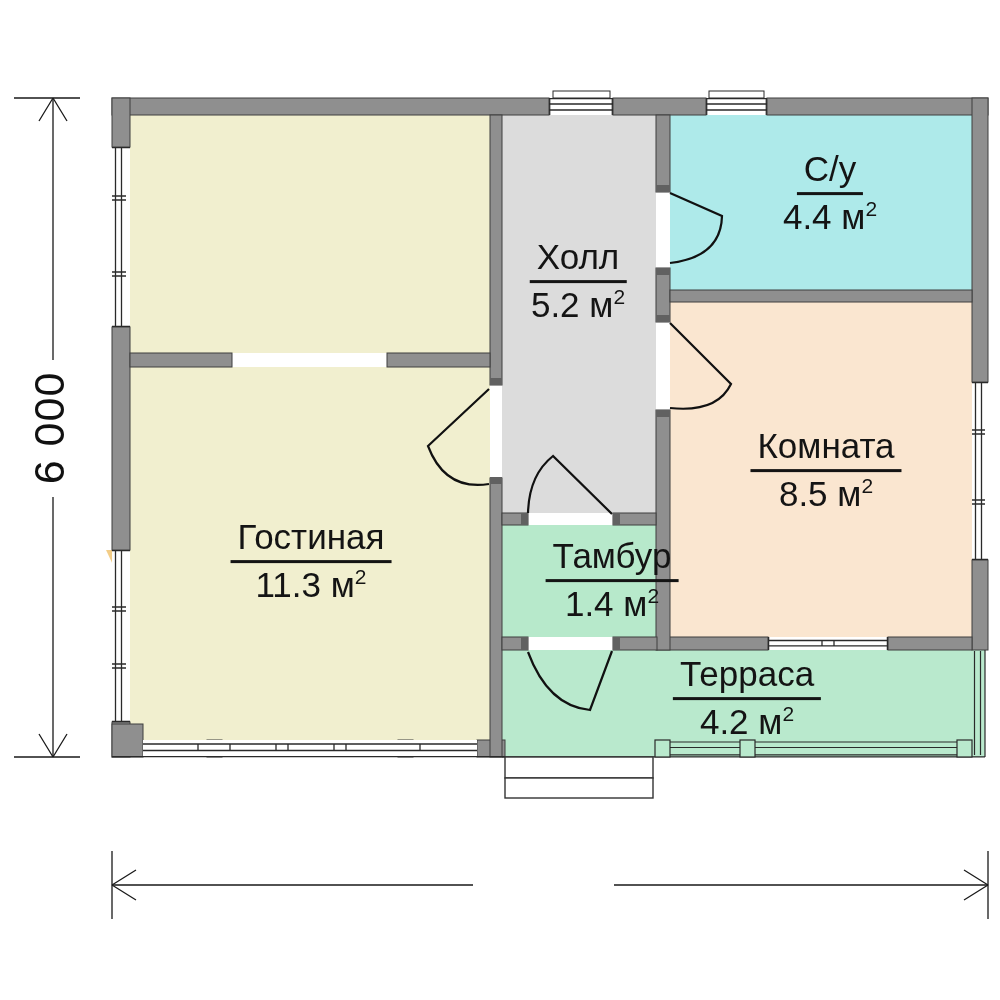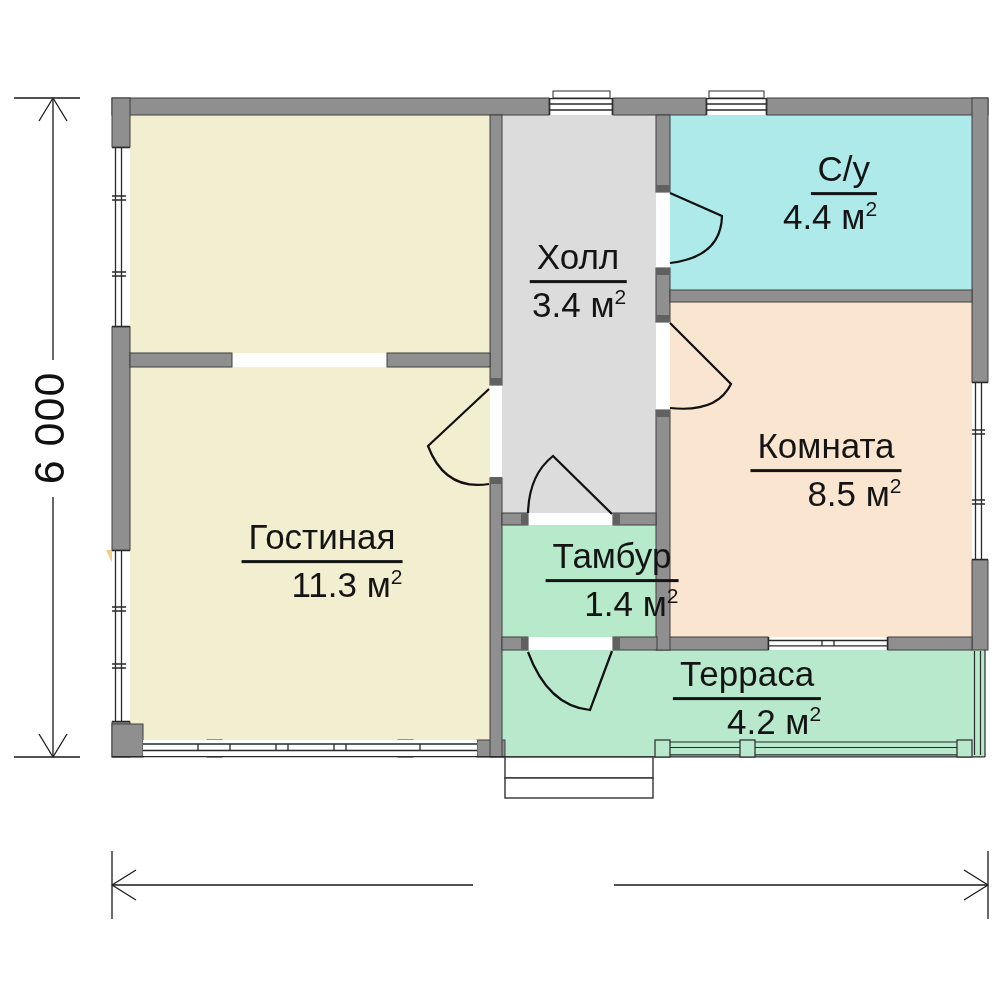--- a/index.html
+++ b/index.html
@@ -1,19 +1,19 @@
 <!DOCTYPE html>
 <html><head>
 <meta charset="utf-8">
 <style>
   html,body{margin:0;padding:0;background:#ffffff;}
   #stage{position:relative;width:1000px;height:1000px;background:#ffffff;overflow:hidden;
          font-family:"Liberation Sans",sans-serif;}
   #plan-svg{position:absolute;left:0;top:0;}
-  .lbl{position:absolute;transform:translate(-50%,-50%);text-align:right;color:#141414;
+  .lbl{position:absolute;transform:translate(-50%,-50%);text-align:center;color:#141414;
        line-height:1.14;white-space:nowrap;}
   .rn{display:inline-block;font-size:35px;font-weight:400;border-bottom:3px solid #141414;
       padding:0 7px 3px;}
   .ra{display:block;font-size:35px;margin-top:2px;}
   .ra sup{font-size:0.6em;}
   .dim{position:absolute;color:#111;font-size:43px;letter-spacing:1px;}
   #dim-h{left:49px;top:428px;transform:translate(-50%,-50%) rotate(-90deg);}
   #dim-w{left:543px;top:884px;transform:translate(-50%,-50%);}
 </style>
 </head>
@@ -162,31 +162,31 @@
   </g>
   <g stroke="#1a1a1a" stroke-width="1.3" fill="none">
     <path d="M112,885 H473 M614,885 H988"></path>
     <path d="M112,851 V919 M988,851 V919"></path>
     <path d="M112,885 L136,870 M112,885 L136,900 M988,885 L964,870 M988,885 L964,900"></path>
   </g>
 </svg>
 
 <div class="lbl" style="left:578px;top:281px">
   <span class="rn">Холл</span>
-  <span class="ra"><span>3.4 м</span><sup>2</sup></span>
+  <span class="ra"><span>5.2 м</span><sup>2</sup></span>
 </div>
 <div class="lbl" style="left:830px;top:193px">
   <span class="rn">С/у</span>
   <span class="ra"><span>4.4 м</span><sup>2</sup></span>
 </div>
 <div class="lbl" style="left:826px;top:470px">
   <span class="rn">Комната</span>
   <span class="ra"><span>8.5 м</span><sup>2</sup></span>
 </div>
-<div class="lbl" style="left:322px;top:561px">
+<div class="lbl" style="left:311px;top:561px">
   <span class="rn">Гостиная</span>
   <span class="ra"><span>11.3 м</span><sup>2</sup></span>
 </div>
 <div class="lbl" style="left:612px;top:580px">
   <span class="rn">Тамбур</span>
   <span class="ra"><span>1.4 м</span><sup>2</sup></span>
 </div>
 <div class="lbl" style="left:747px;top:698px">
   <span class="rn">Терраса</span>
   <span class="ra"><span>4.2 м</span><sup>2</sup></span>

